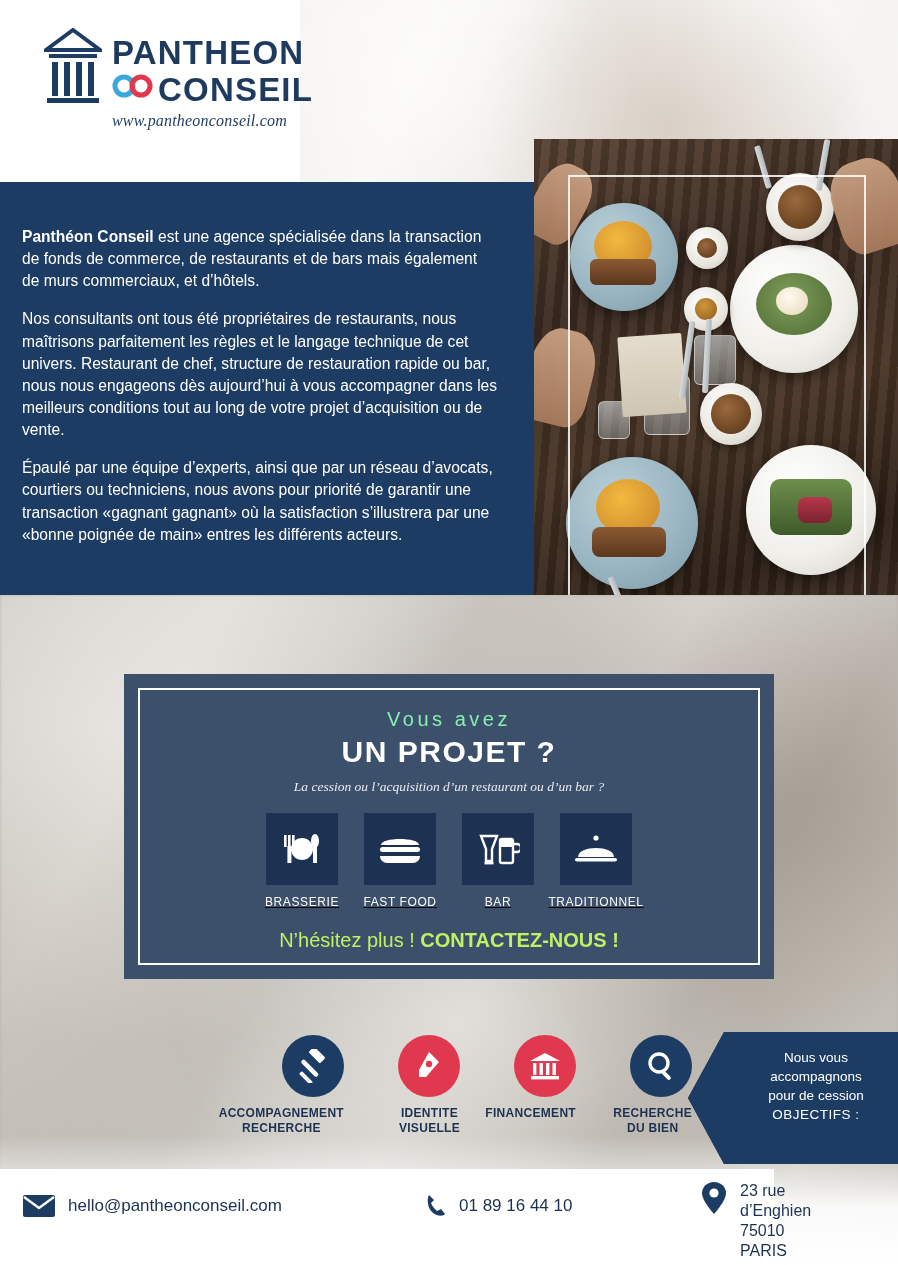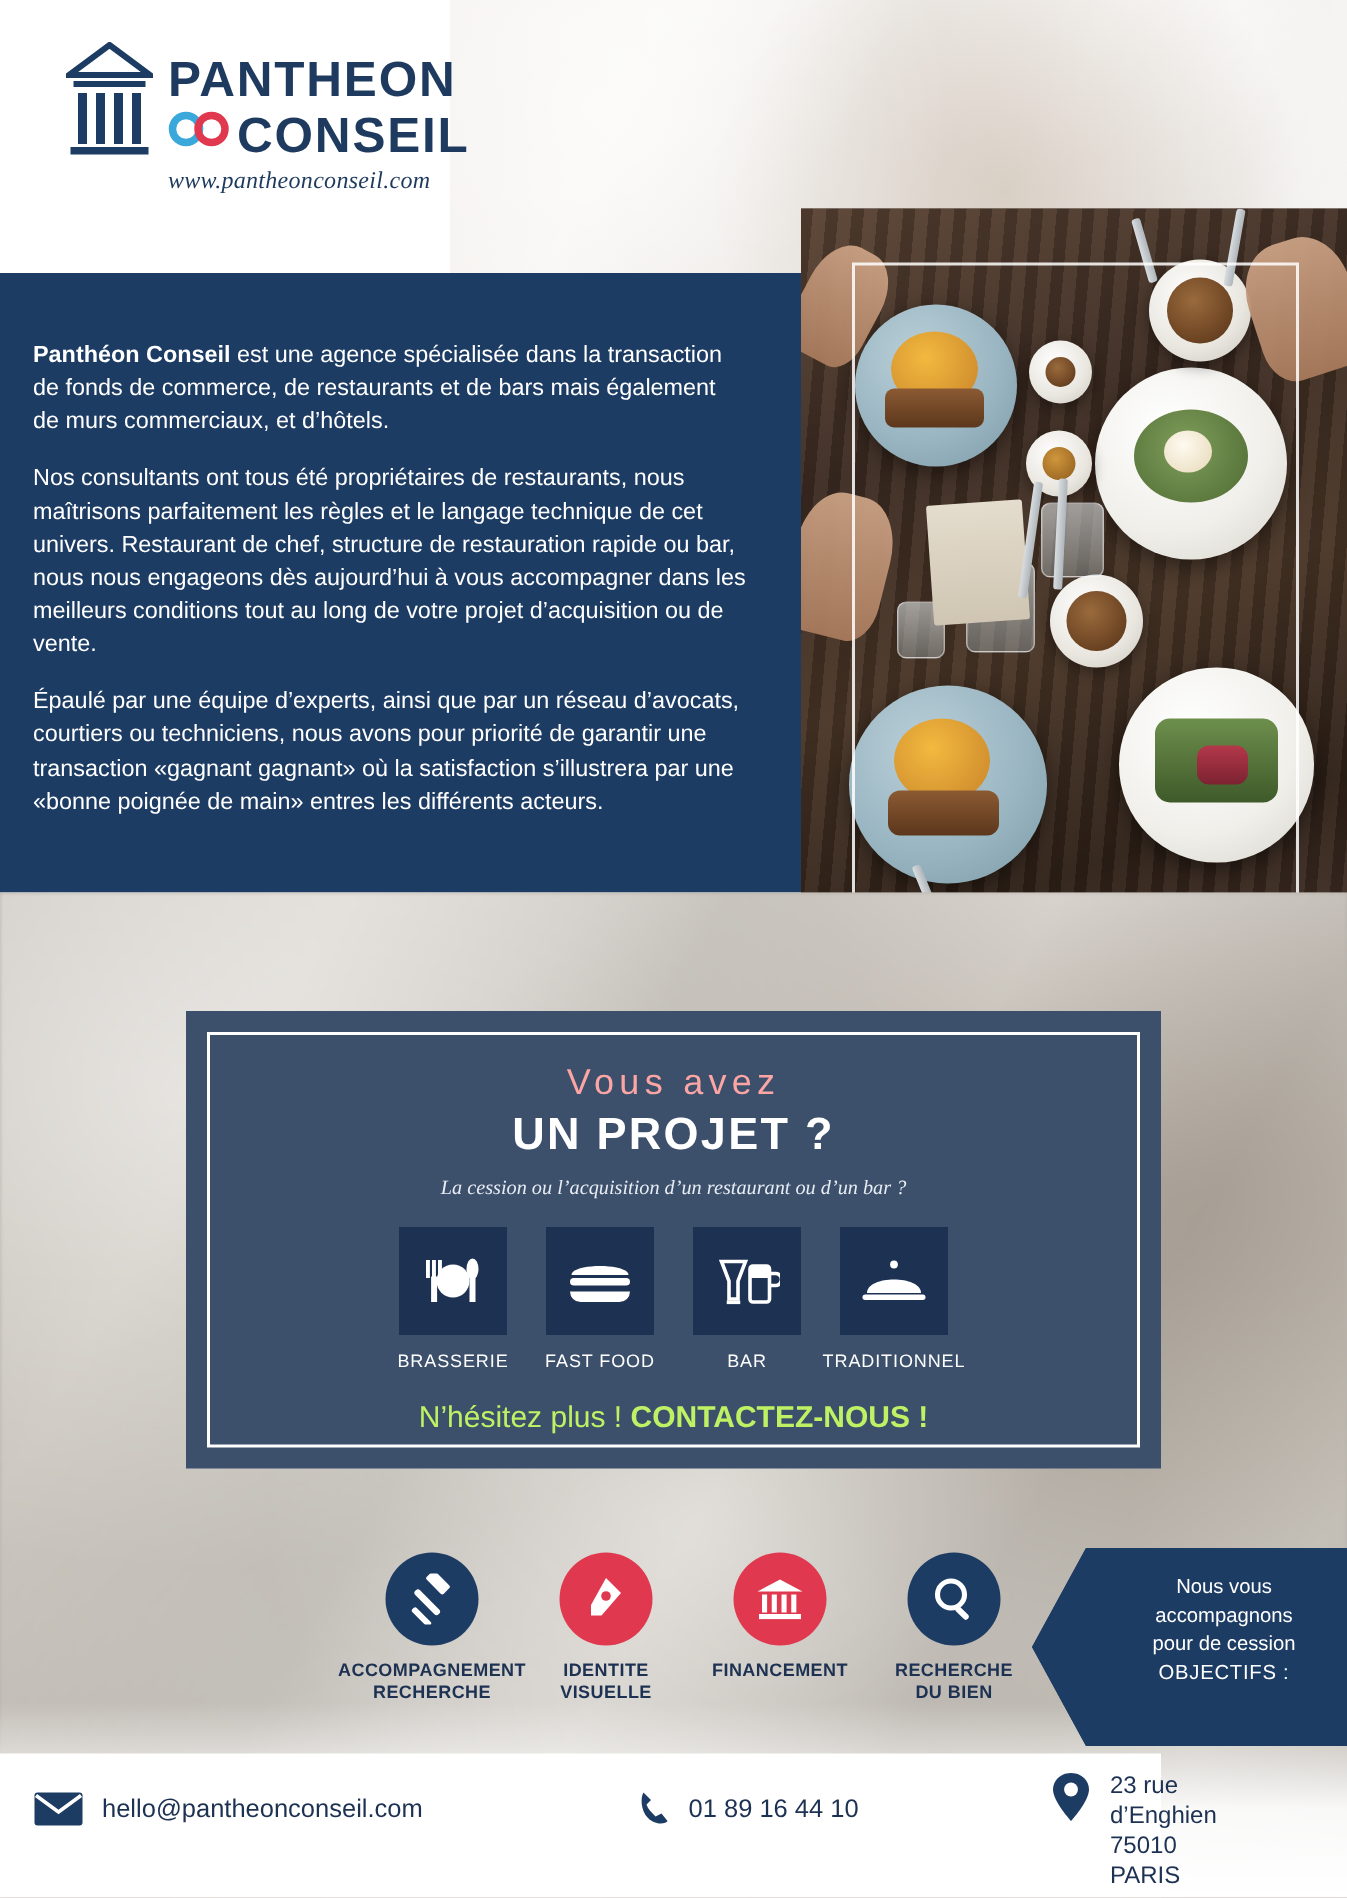--- a/index.html
+++ b/index.html
@@ -221,22 +221,22 @@
   .projet-inner {
     width: 100%; height: 100%;
     border: 2px solid #ffffff;
     box-sizing: border-box;
     display: flex;
     flex-direction: column;
     align-items: center;
     padding-top: 18px;
   }
   .projet-line1 {
-    color: #fca5a5;
-    font-size: 24px;
+    color: #86efac;
+    font-size: 20px;
     letter-spacing: 3.5px;
     font-family: "Liberation Sans", sans-serif;
   }
   .projet-line2 {
     color: #ffffff;
     font-size: 30px;
     font-weight: bold;
     letter-spacing: 1.5px;
     margin-top: 4px;
     font-family: "Liberation Sans", sans-serif;
@@ -246,20 +246,21 @@
     font-size: 13.5px;
     font-style: italic;
     margin-top: 10px;
     font-family: "Liberation Serif", serif;
   }
   .cat-row {
     display: flex;
     justify-content: center;
     gap: 20px;
     margin-top: 18px;
+    text-decoration: underline;
   }
   .cat {
     width: 78px;
     display: flex;
     flex-direction: column;
     align-items: center;
   }
   .cat-box {
     width: 72px; height: 72px;
     background: #1d3152;
@@ -288,21 +289,21 @@
     position: absolute;
     left: 232px; top: 1035px;
     width: 460px;
     display: flex;
     justify-content: space-between;
   }
   .service {
     width: 112px;
     display: flex;
     flex-direction: column;
-    align-items: center;
+    align-items: flex-end;
   }
   .service-circle {
     width: 62px; height: 62px;
     border-radius: 50%;
     display: flex;
     align-items: center;
     justify-content: center;
   }
   .service-label {
     margin-top: 9px;

